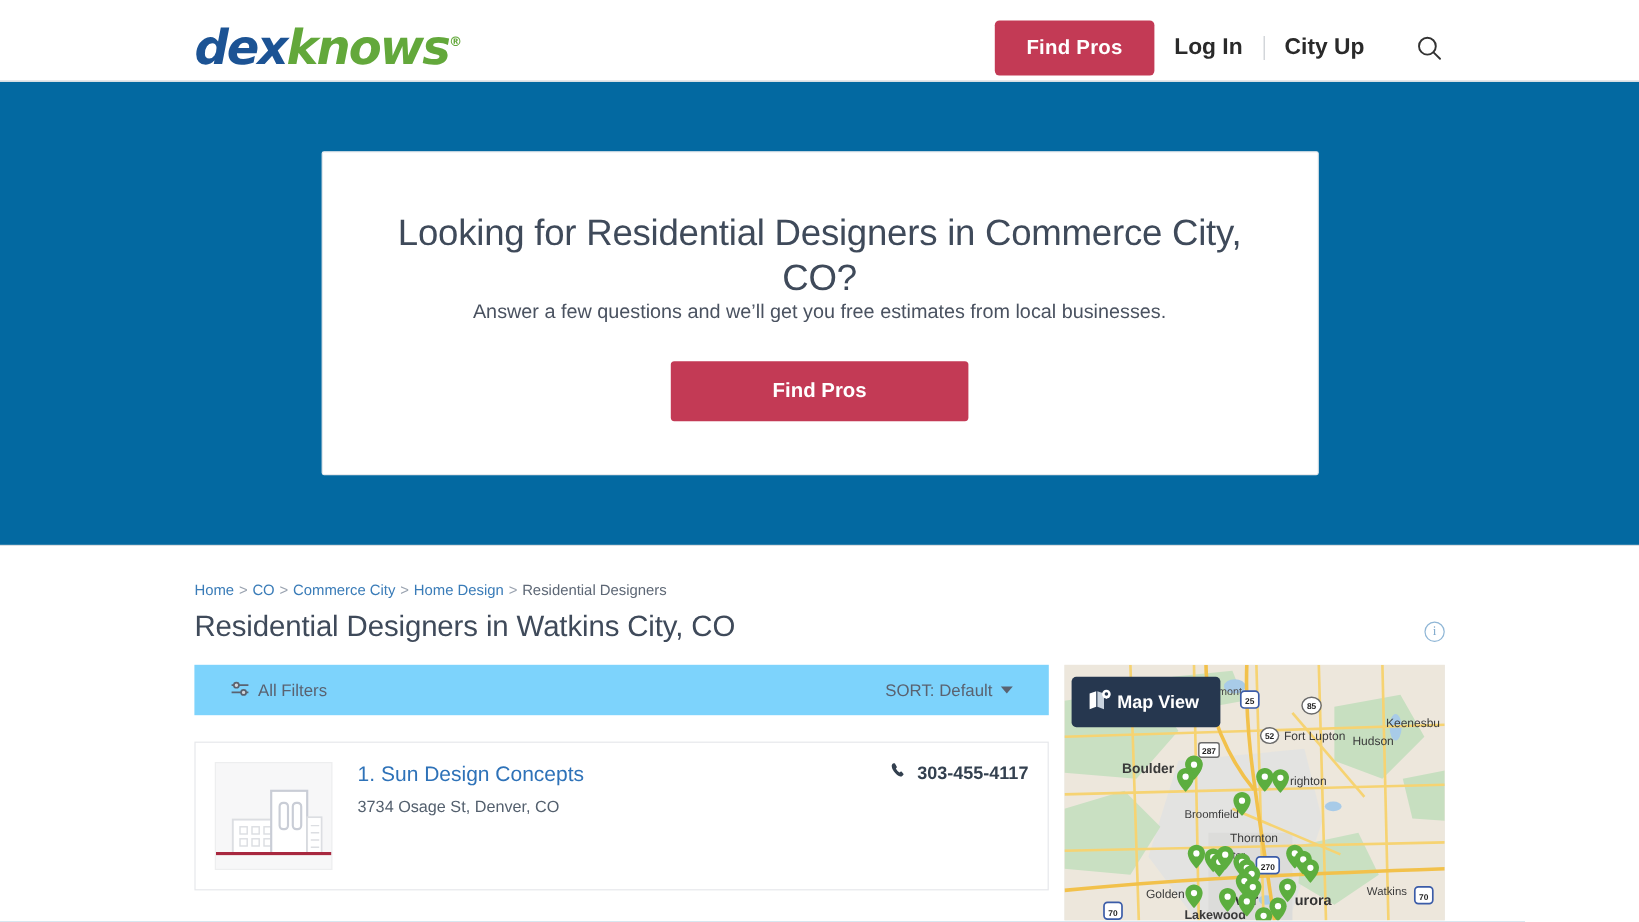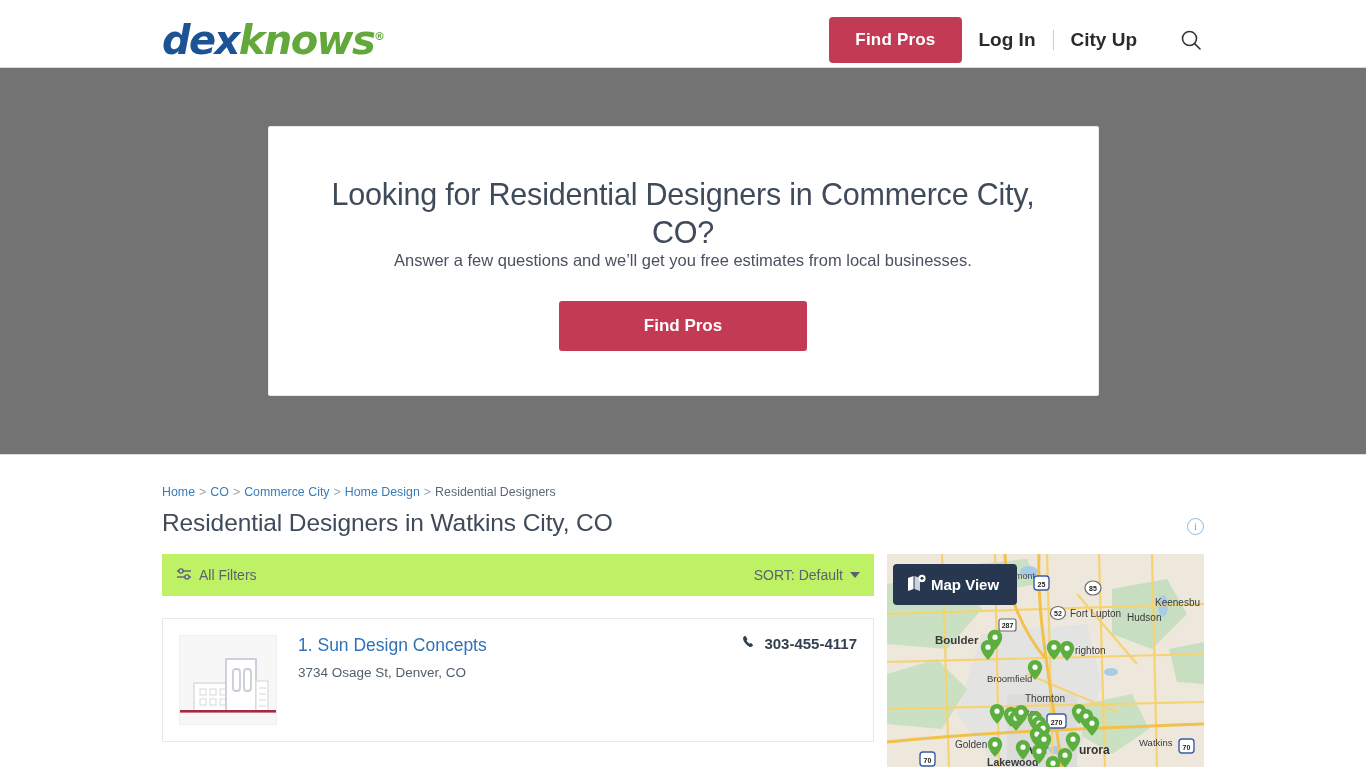--- a/index.html
+++ b/index.html
@@ -77,21 +77,21 @@
   .search-btn {
     margin-left: 24px;
     width: 26px; height: 26px;
     display: flex; align-items: center; justify-content: center;
     cursor: pointer;
     background: none; border: none;
   }
 
   
   .hero {
-    background: #737373;
+    background: #0369a1;
     height: 387px;
     border-bottom: 1px solid #dcdfe3;
     display: flex;
     align-items: center;
     justify-content: center;
   }
   .hero-card {
     width: 831px;
     background: #ffffff;
     border: 1px solid #E8EAED;
@@ -173,26 +173,26 @@
 
   .results-body {
     display: flex;
     gap: 13px;
     margin-top: 17px;
   }
   .left-col { width: 712px; flex: none; }
   .right-col { width: 317px; flex: none; }
 
   .filter-bar {
-    background: #bef264;
+    background: #7dd3fc;
     height: 42px;
     display: flex;
     align-items: center;
     justify-content: space-between;
-    padding: 0 14px;
+    padding: 0 30px;
   }
   .all-filters {
     display: flex;
     align-items: center;
     gap: 7px;
     font-size: 14px;
     color: #5A6270;
     cursor: pointer;
   }
   .sort-ctl {

